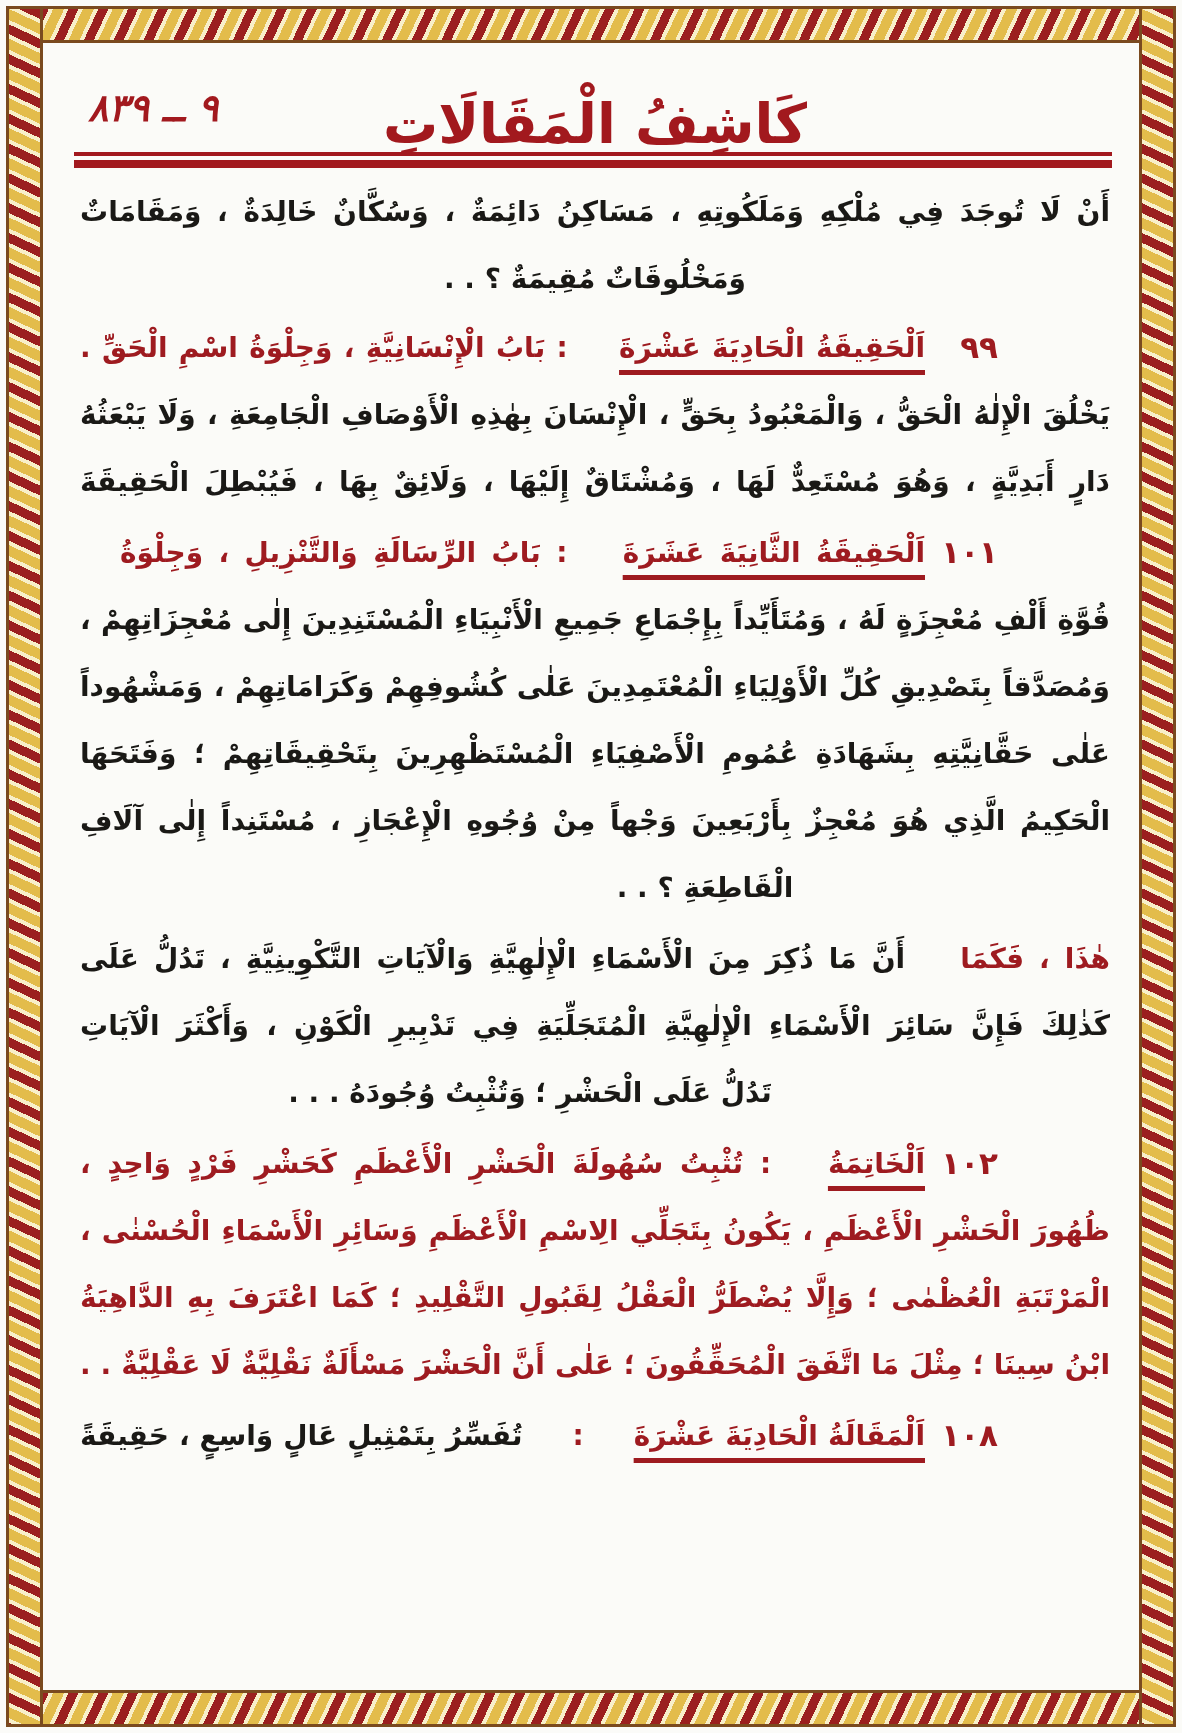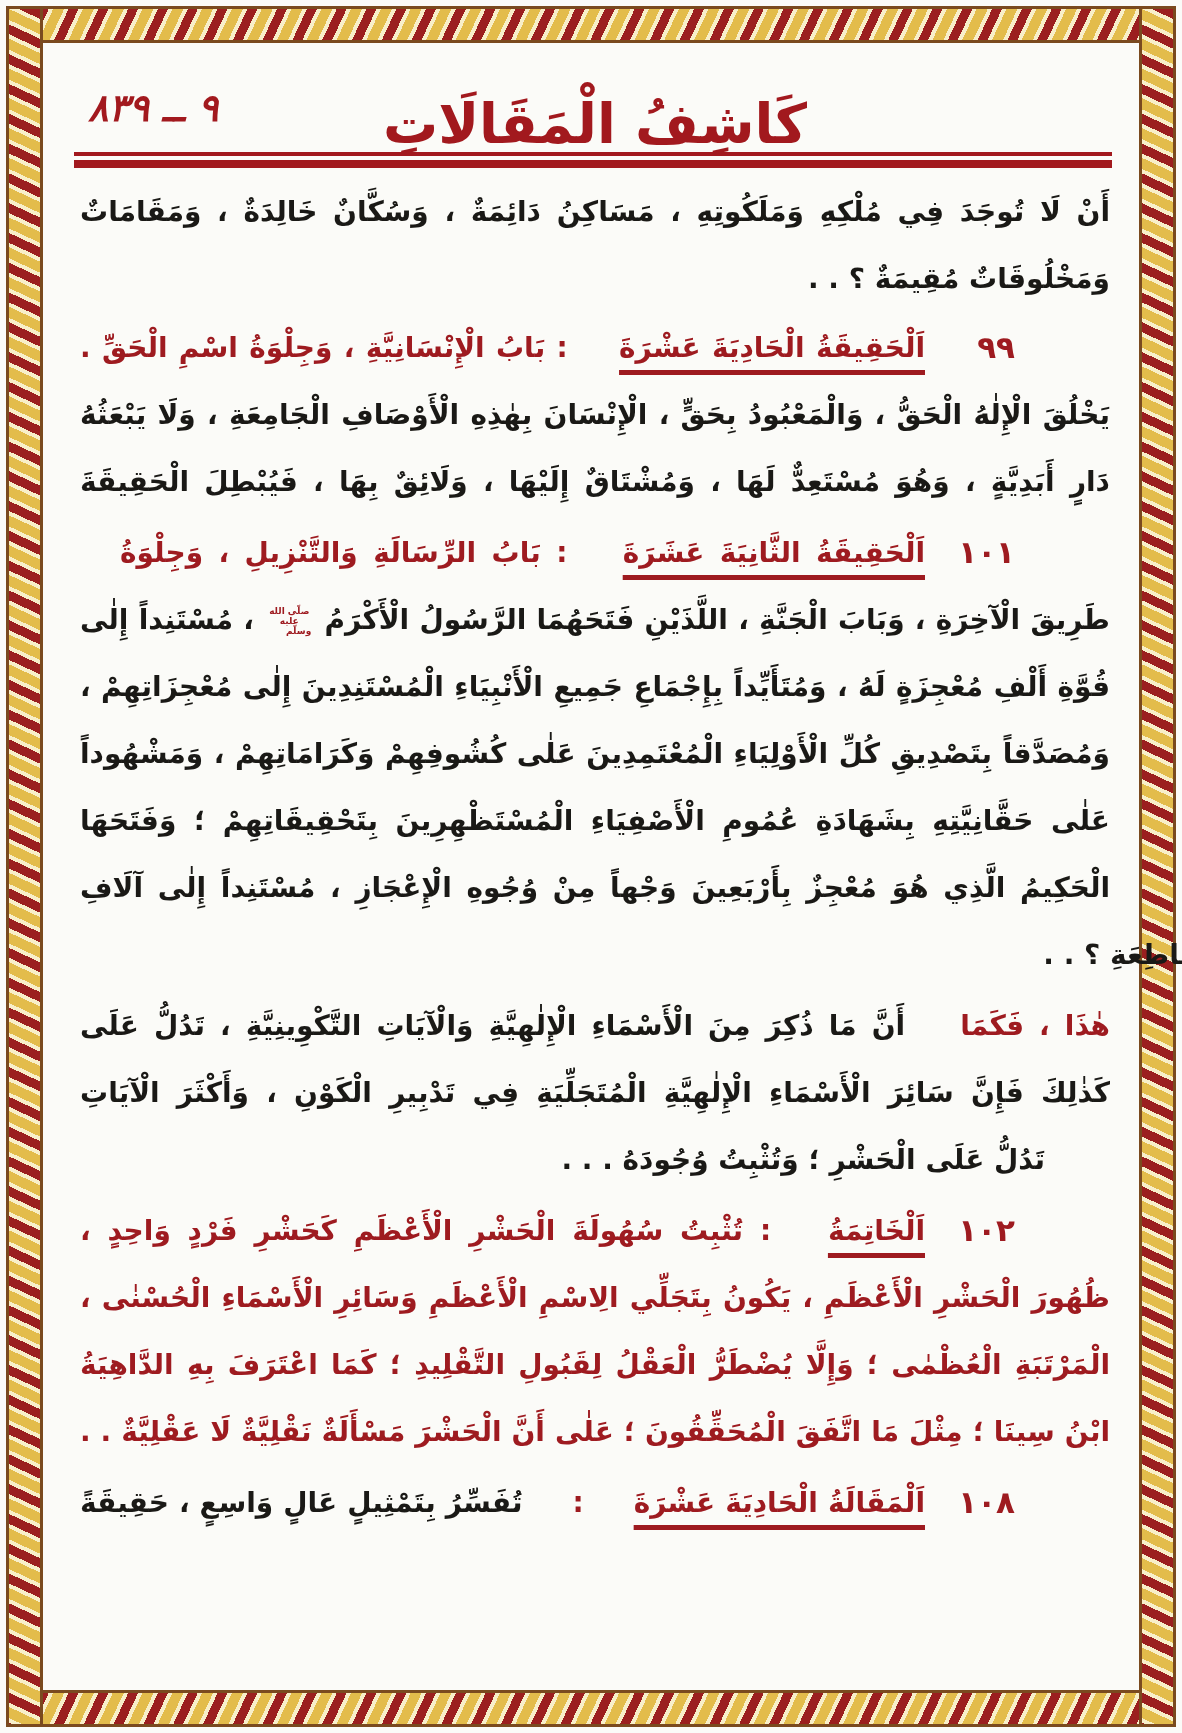--- a/index.html
+++ b/index.html
@@ -50,24 +50,24 @@
     border-top:4px solid var(--rule); border-bottom:8px solid var(--rule);
   }
 
   .body-text{position:absolute; top:130px; left:0; right:0;}
   .line{
     position:relative; height:67px; line-height:67px;
     font-size:28px; font-weight:bold; color:var(--ink);
     white-space:nowrap;
   }
   .line.just{text-align:justify; text-align-last:justify; white-space:normal; overflow:hidden;}
-  .line.center{text-align:right;}
+  .line.center{text-align:center;}
   .line.numbered{padding-left:0; padding-right:185px;}
   .num{
-    position:absolute; right:95px; top:0; width:68px; text-align:left;
+    position:absolute; right:112px; top:0; width:68px; text-align:left;
     color:var(--red); font-size:31px; font-weight:bold; line-height:67px;
   }
   .seg-k{color:var(--ink);}
   .seg-r{color:var(--red);margin-left:40px;}
   .seg-b{color:var(--blue);}
   .u{
     text-decoration:underline; text-decoration-thickness:5px;
     text-underline-offset:13px; text-decoration-color:currentColor;
   }
   .pbuh{
@@ -95,21 +95,20 @@
 
     <div class="rule"></div>
 
     <div class="body-text" id="body-text">
         <div class="line just"><span class="seg-k">أَنْ لَا تُوجَدَ فِي مُلْكِهِ وَمَلَكُوتِهِ ، مَسَاكِنُ دَائِمَةٌ ، وَسُكَّانٌ خَالِدَةٌ ، وَمَقَامَاتٌ بَاقِيَةٌ،</span></div>
         <div class="line center"><span class="seg-k">وَمَخْلُوقَاتٌ مُقِيمَةٌ ؟ . .</span></div>
         <div class="line just numbered" style="margin-top: 2px;"><span class="num">٩٩</span><span class="seg-r u">اَلْحَقِيقَةُ الْحَادِيَةَ عَشْرَةَ</span><span class="seg-r"> : بَابُ الْإِنْسَانِيَّةِ ، وَجِلْوَةُ اسْمِ الْحَقِّ . . . </span></div>
         <div class="line just"><span class="seg-k">يَخْلُقَ الْإِلٰهُ الْحَقُّ ، وَالْمَعْبُودُ بِحَقٍّ ، الْإِنْسَانَ بِهٰذِهِ الْأَوْصَافِ الْجَامِعَةِ ، وَلَا يَبْعَثُهُ إِلٰى</span></div>
         <div class="line just"><span class="seg-k">دَارٍ أَبَدِيَّةٍ ، وَهُوَ مُسْتَعِدٌّ لَهَا ، وَمُشْتَاقٌ إِلَيْهَا ، وَلَائِقٌ بِهَا ، فَيُبْطِلَ الْحَقِيقَةَ الْإِنْسَانِيَّةَ ؟ .</span></div>
         <div class="line just numbered" style="margin-top: 4px;"><span class="num">١٠١</span><span class="seg-r u">اَلْحَقِيقَةُ الثَّانِيَةَ عَشَرَةَ</span><span class="seg-r"> : بَابُ الرِّسَالَةِ وَالتَّنْزِيلِ ، وَجِلْوَةُ </span><span class="seg-r">﴿</span><span class="seg-b">بِسْمِ اللهِ الرَّحْمٰنِ</span></div>
-        <div class="line just"><span class="seg-k">طَرِيقَ الْآخِرَةِ ، وَبَابَ الْجَنَّةِ ، اللَّذَيْنِ فَتَحَهُمَا الرَّسُولُ الْأَكْرَمُ </span><span class="pbuh">صلّى الله عليه وسلّم</span><span class="seg-k"> ، مُسْتَنِداً إِلٰى</span></div>
         <div class="line just"><span class="seg-k">قُوَّةِ أَلْفِ مُعْجِزَةٍ لَهُ ، وَمُتَأَيِّداً بِإِجْمَاعِ جَمِيعِ الْأَنْبِيَاءِ الْمُسْتَنِدِينَ إِلٰى مُعْجِزَاتِهِمْ ،</span></div>
         <div class="line just"><span class="seg-k">وَمُصَدَّقاً بِتَصْدِيقِ كُلِّ الْأَوْلِيَاءِ الْمُعْتَمِدِينَ عَلٰى كُشُوفِهِمْ وَكَرَامَاتِهِمْ ، وَمَشْهُوداً</span></div>
         <div class="line just"><span class="seg-k">عَلٰى حَقَّانِيَّتِهِ بِشَهَادَةِ عُمُومِ الْأَصْفِيَاءِ الْمُسْتَظْهِرِينَ بِتَحْقِيقَاتِهِمْ ؛ وَفَتَحَهَا الْقُرْآنُ</span></div>
         <div class="line just"><span class="seg-k">الْحَكِيمُ الَّذِي هُوَ مُعْجِزٌ بِأَرْبَعِينَ وَجْهاً مِنْ وُجُوهِ الْإِعْجَازِ ، مُسْتَنِداً إِلٰى آلَافِ آيَاتِهِ</span></div>
         <div class="line center" style="transform: translateX(110px);"><span class="seg-k">الْقَاطِعَةِ ؟ . .</span></div>
         <div class="line just" style="margin-top: 4px;"><span class="seg-r">هٰذَا ، فَكَمَا </span><span class="seg-k">أَنَّ مَا ذُكِرَ مِنَ الْأَسْمَاءِ الْإِلٰهِيَّةِ وَالْآيَاتِ التَّكْوِينِيَّةِ ، تَدُلُّ عَلَى الْحَشْرِ ؛</span></div>
         <div class="line just"><span class="seg-k">كَذٰلِكَ فَإِنَّ سَائِرَ الْأَسْمَاءِ الْإِلٰهِيَّةِ الْمُتَجَلِّيَةِ فِي تَدْبِيرِ الْكَوْنِ ، وَأَكْثَرَ الْآيَاتِ التَّكْوِينِيَّةِ</span></div>
         <div class="line center" style="transform: translateX(-65px);"><span class="seg-k">تَدُلُّ عَلَى الْحَشْرِ ؛ وَتُثْبِتُ وُجُودَهُ . . .</span></div>
         <div class="line just numbered" style="margin-top: 4px;"><span class="num">١٠٢</span><span class="seg-r u">اَلْخَاتِمَةُ</span><span class="seg-r"> : تُثْبِتُ سُهُولَةَ الْحَشْرِ الْأَعْظَمِ كَحَشْرِ فَرْدٍ وَاحِدٍ ، بِالنِّسْبَةِ إِلَى الْقُدْرَةِ</span></div>
         <div class="line just"><span class="seg-r">ظُهُورَ الْحَشْرِ الْأَعْظَمِ ، يَكُونُ بِتَجَلِّي الِاسْمِ الْأَعْظَمِ وَسَائِرِ الْأَسْمَاءِ الْحُسْنٰى ، فِي</span></div>

